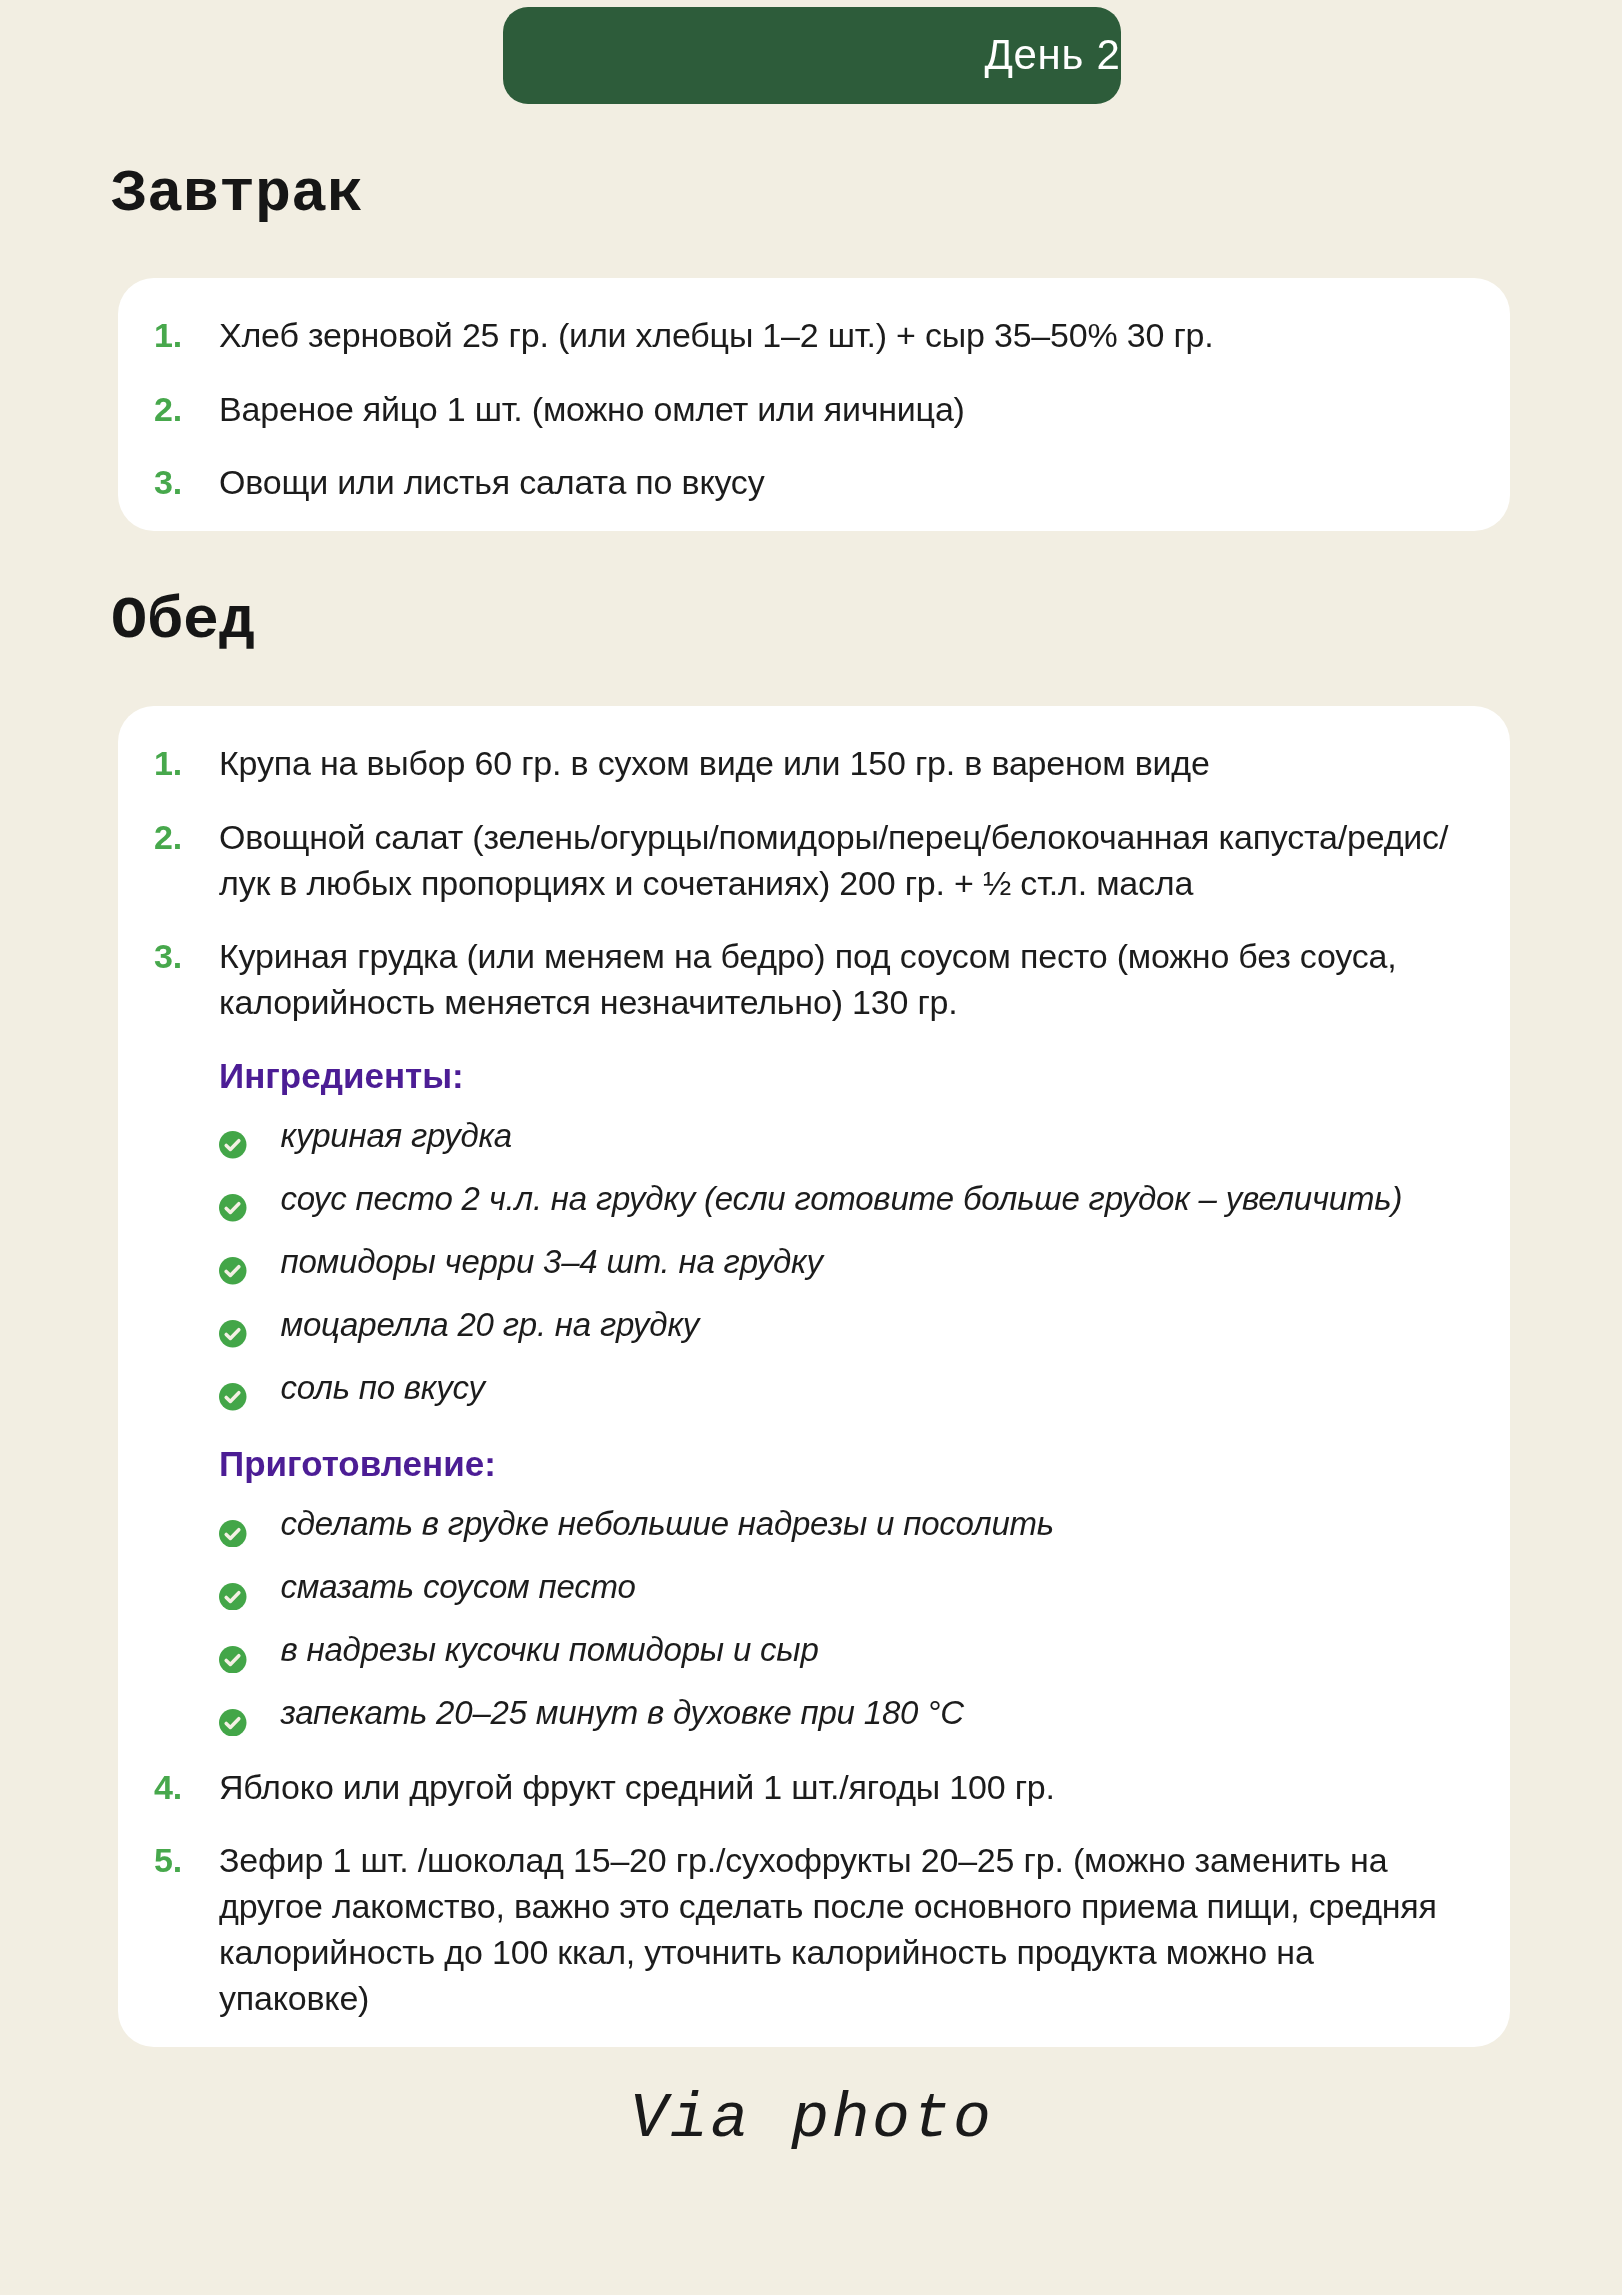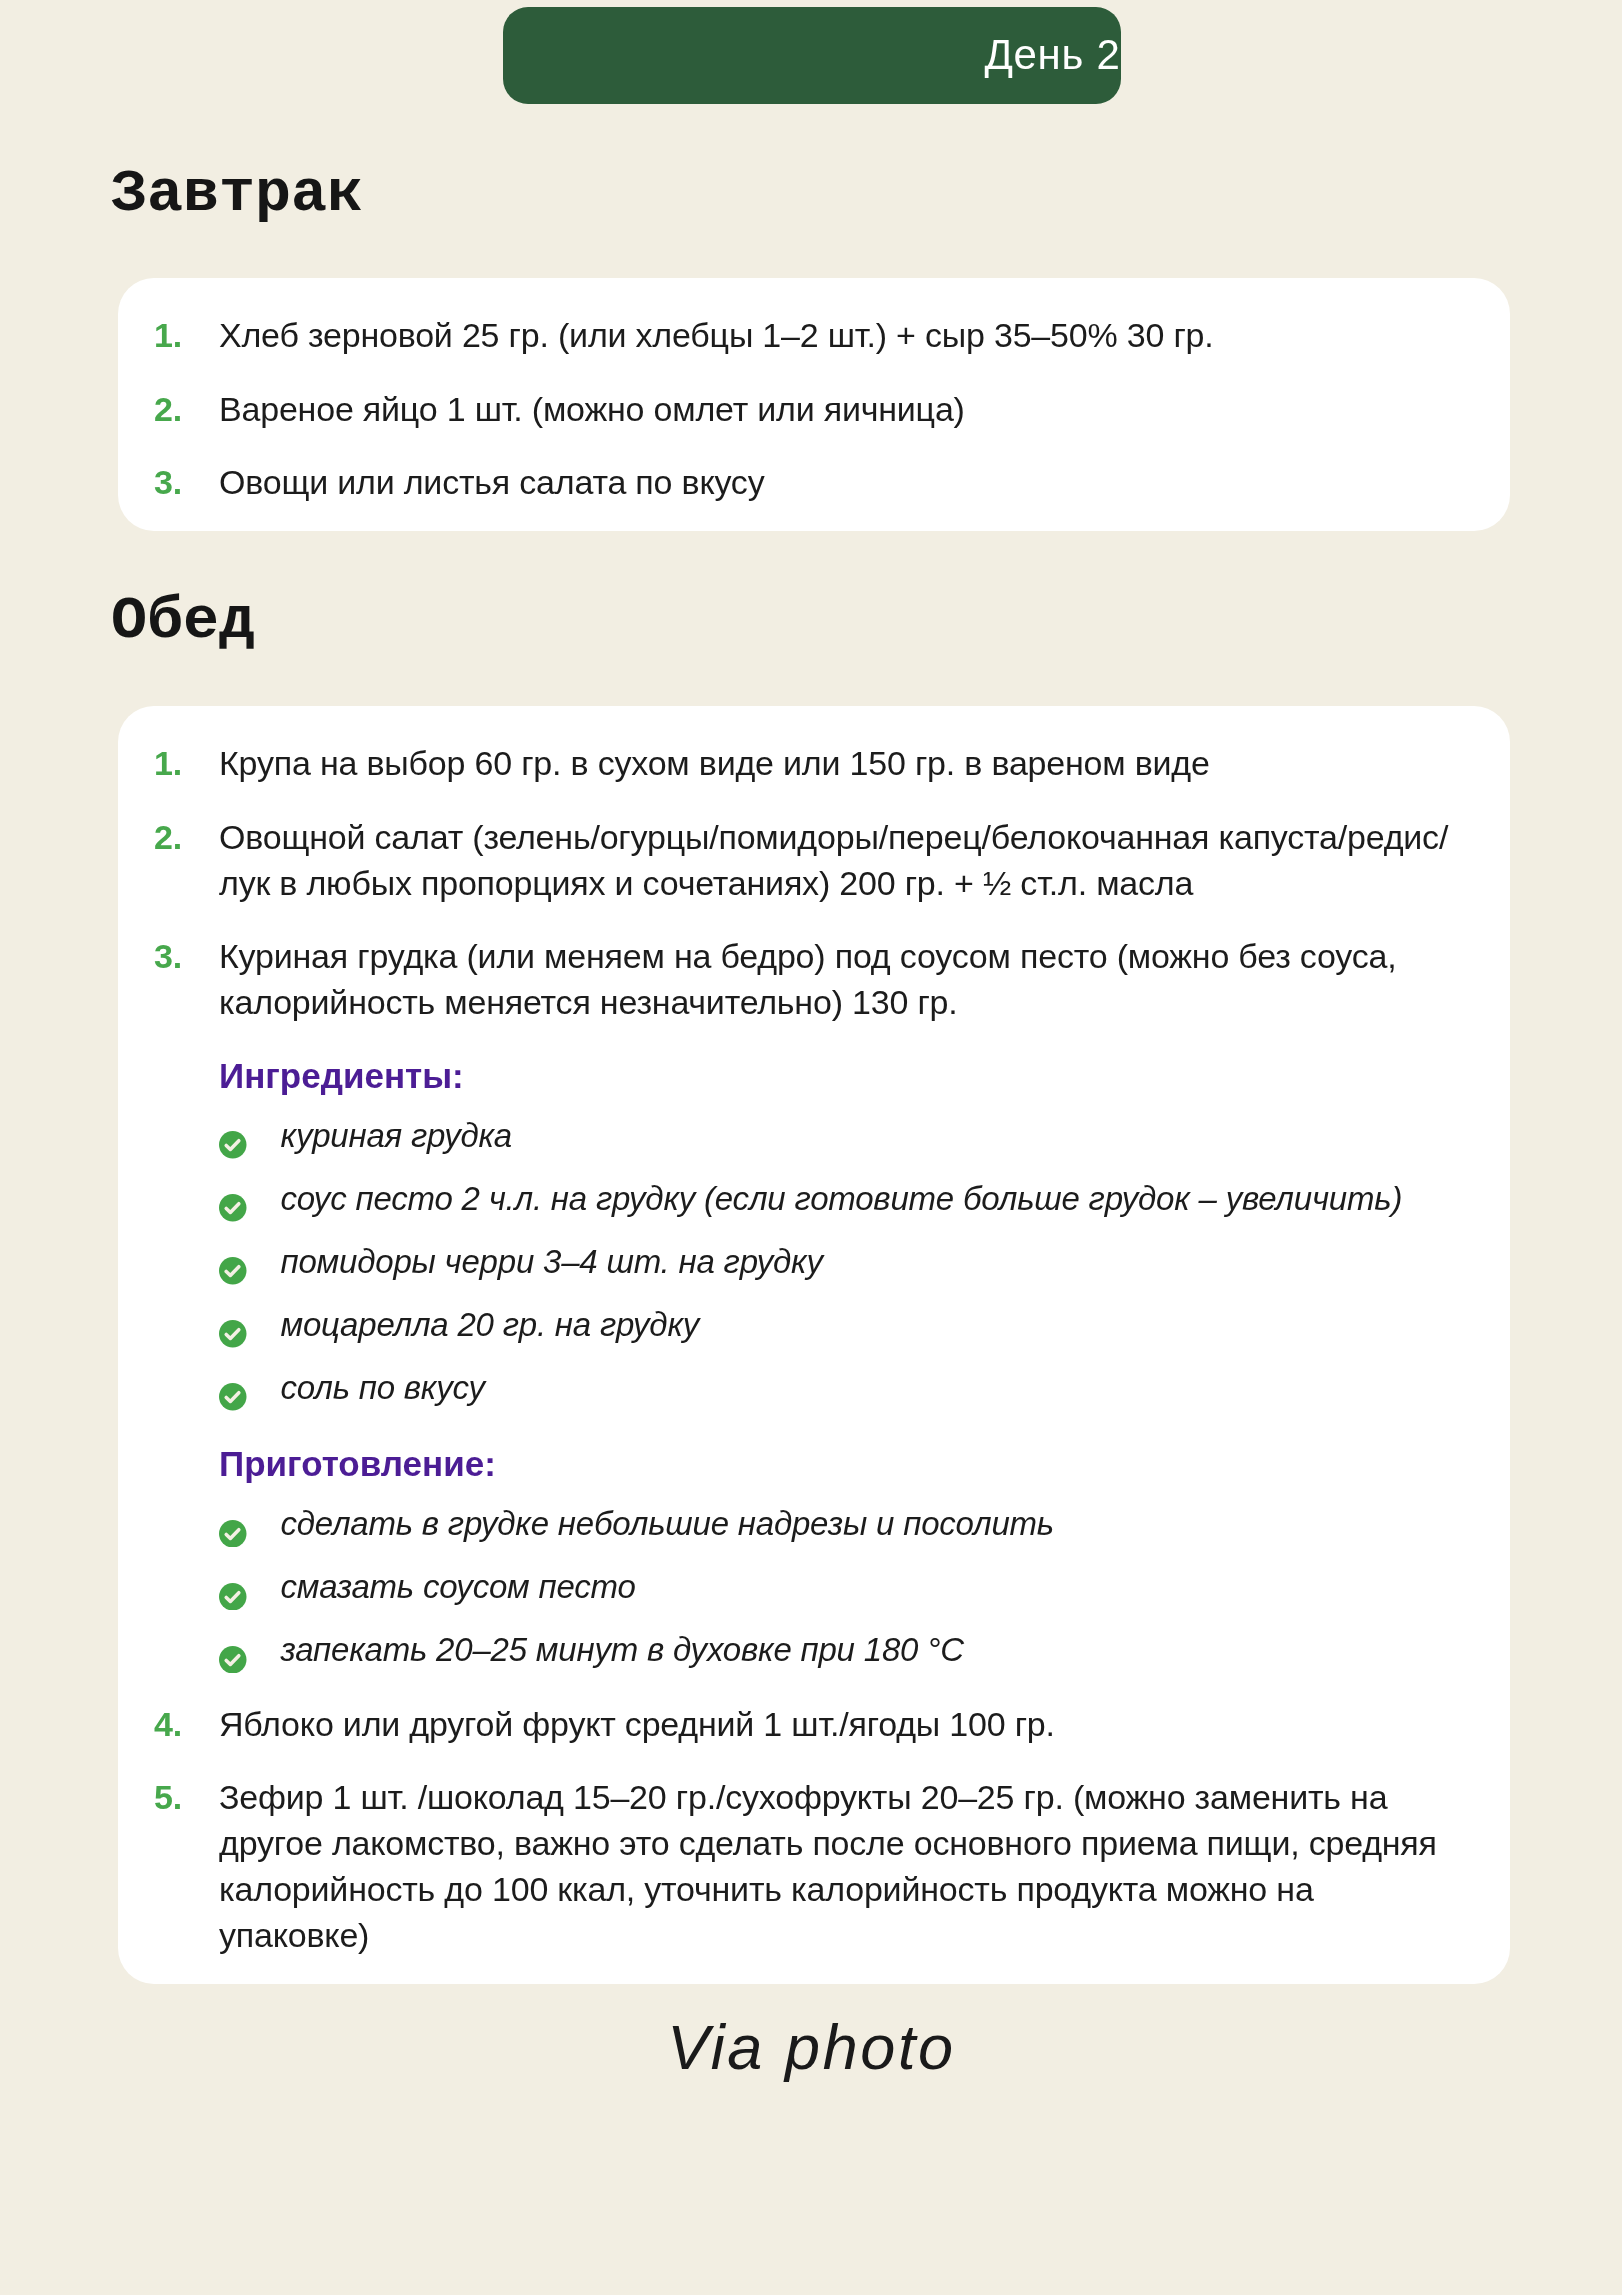--- a/index.html
+++ b/index.html
@@ -80,23 +80,23 @@
     letter-spacing:-0.2px;
   }
   .check-item:last-child{margin-bottom:0;}
   .check-icon{
     flex:0 0 27.5px;
     width:27.5px;height:27.5px;
     margin:9.2px 34px 0 0;
   }
 
   .signature{
-    margin-top:27px;
+    margin-top:37px;
     text-align:center;
-    font-family:Liberation Sans, sans-serif;
+    font-family:Liberation Mono, monospace;
     font-style:italic;
     font-size:63px;
     letter-spacing:2.6px;
     color:#1a1a1a;
   }
 </style>
 </head>
 <body>
 
 <div class="page">
@@ -191,20 +191,27 @@
             <circle cx="12" cy="12" r="12" fill="#43a648"></circle>
             <path d="M6.3 12.6l3.6 3.5 7.4-7.6" stroke="#f4f0e4" stroke-width="3.1" fill="none" stroke-linecap="round" stroke-linejoin="round"></path>
           </svg>
         <span>смазать соусом песто</span>
       </div>
       <div class="check-item">
         <svg class="check-icon" viewBox="0 0 24 24">
             <circle cx="12" cy="12" r="12" fill="#43a648"></circle>
             <path d="M6.3 12.6l3.6 3.5 7.4-7.6" stroke="#f4f0e4" stroke-width="3.1" fill="none" stroke-linecap="round" stroke-linejoin="round"></path>
           </svg>
+        <span>в надрезы кусочки помидоры и сыр</span>
+      </div>
+      <div class="check-item">
+        <svg class="check-icon" viewBox="0 0 24 24">
+            <circle cx="12" cy="12" r="12" fill="#43a648"></circle>
+            <path d="M6.3 12.6l3.6 3.5 7.4-7.6" stroke="#f4f0e4" stroke-width="3.1" fill="none" stroke-linecap="round" stroke-linejoin="round"></path>
+          </svg>
         <span>запекать 20–25 минут в духовке при 180 °C</span>
       </div>
     </div>
 
     <div class="num-item">
       <span class="num">4.</span>
       <span class="item-text">Яблоко или другой фрукт средний 1 шт./ягоды 100 гр.</span>
     </div>
     <div class="num-item">
       <span class="num">5.</span>

